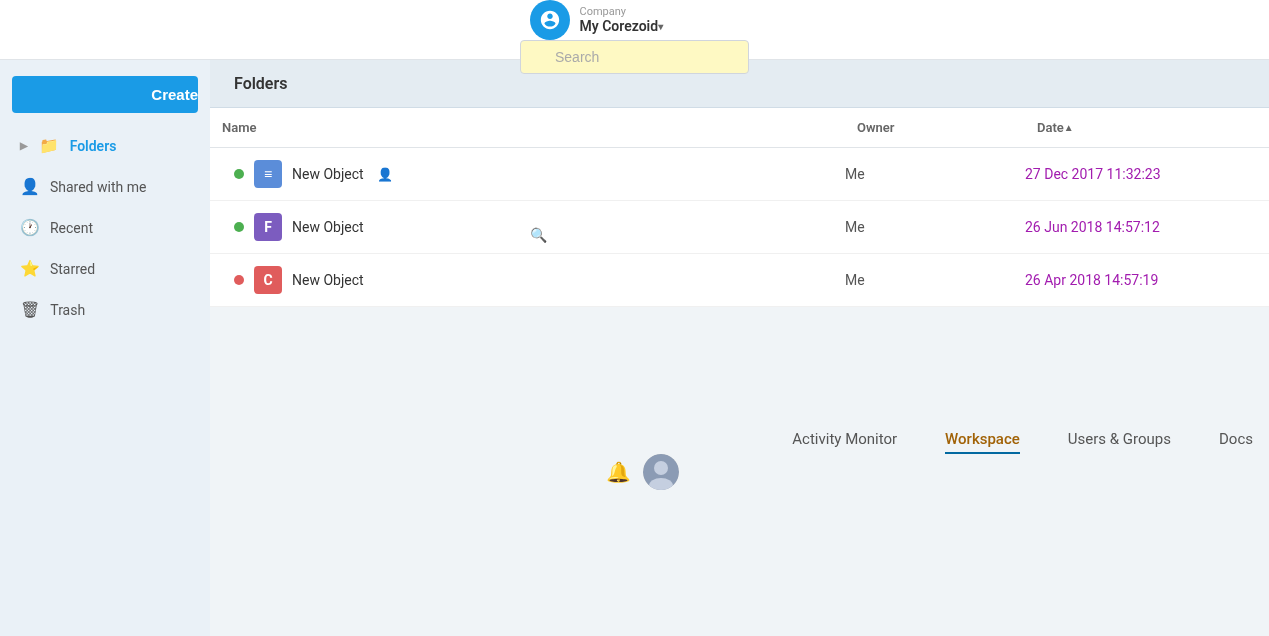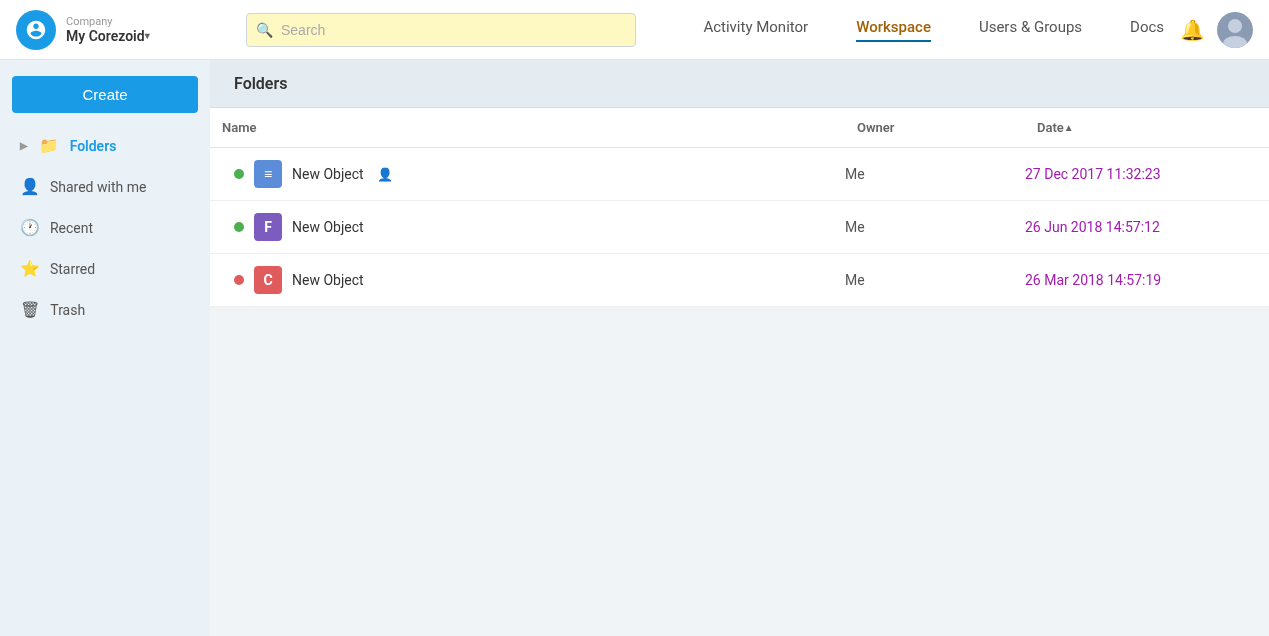--- a/index.html
+++ b/index.html
@@ -5,21 +5,21 @@
     * { box-sizing: border-box; margin: 0; padding: 0; }
     body { font-family: -apple-system, BlinkMacSystemFont, 'Segoe UI', Roboto, sans-serif; background: #f0f4f7; color: #333; font-size: 14px; }
 
     
     .topnav {
       display: flex; align-items: center;
       background: #fff;
       height: 60px;
       border-bottom: 1px solid #e0e4e8;
       padding: 0 16px;
-      position: fixed; top: 0; left: 0; right: 0; z-index: 100;
+      position: fixed; top: 0; left: 0; right: 0; z-index: 100; flex-direction: column;
     }
     .logo-area {
       display: flex; align-items: center; gap: 10px;
       min-width: 210px;
     }
     .logo-circle {
       width: 40px; height: 40px; background: #1a9be6; border-radius: 50%;
       display: flex; align-items: center; justify-content: center;
       flex-shrink: 0;
     }
@@ -72,22 +72,22 @@
     .sidebar {
       width: 210px; flex-shrink: 0;
       background: #eaf1f7;
       display: flex; flex-direction: column;
       padding-top: 8px;
     }
     .create-btn {
       margin: 8px 12px 12px;
       background: #1a9be6; color: #fff;
       border: none; border-radius: 4px;
-      padding: 10px 7px; font-size: 15px; font-weight: 400;
-      cursor: pointer; width: calc(100% - 24px);
+      padding: 10px 0; font-size: 15px; font-weight: 700;
+      cursor: pointer; width: calc(100% - 24px); text-align: right;
     }
     .sidebar-item {
       display: flex; align-items: center; gap: 10px;
       padding: 10px 14px; cursor: pointer;
       border-radius: 4px; margin: 1px 6px;
       color: #555; font-size: 14px;
     }
     .sidebar-item.active { color: #1a9be6; font-weight: 600; }
     .sidebar-item .item-icon { font-size: 16px; }
     .sidebar-item .folder-icon { color: #1a9be6; }
@@ -248,17 +248,17 @@
         <span class="row-date">26 Jun 2018 14:57:12</span>
       </div>
 
       <div class="table-row">
         <div class="row-name">
           <span class="status-dot" style="background:#e05c5c;"></span>
           <div class="obj-icon red">C</div>
           <span>New Object</span>
         </div>
         <span class="row-owner">Me</span>
-        <span class="row-date">26 Mar 2018 14:57:19</span>
+        <span class="row-date">26 Apr 2018 14:57:19</span>
       </div>
     </div>
   </main>
 </div>
 
 </body></html>

